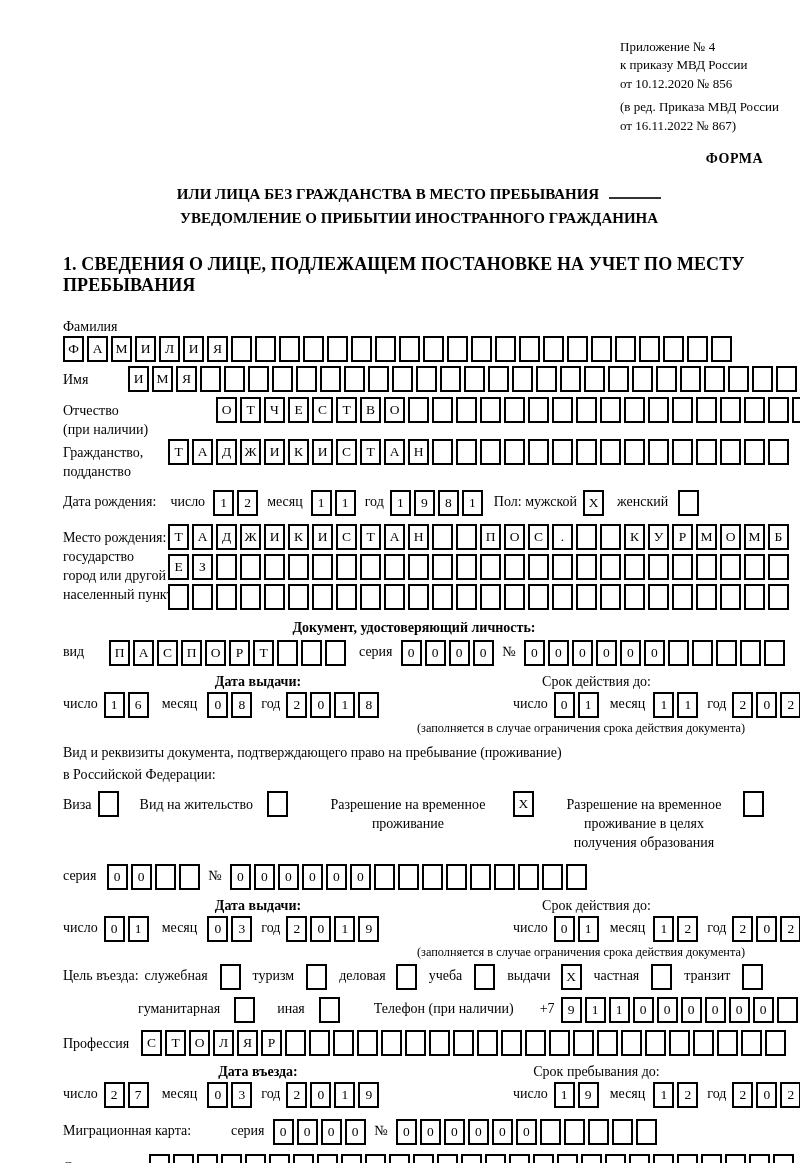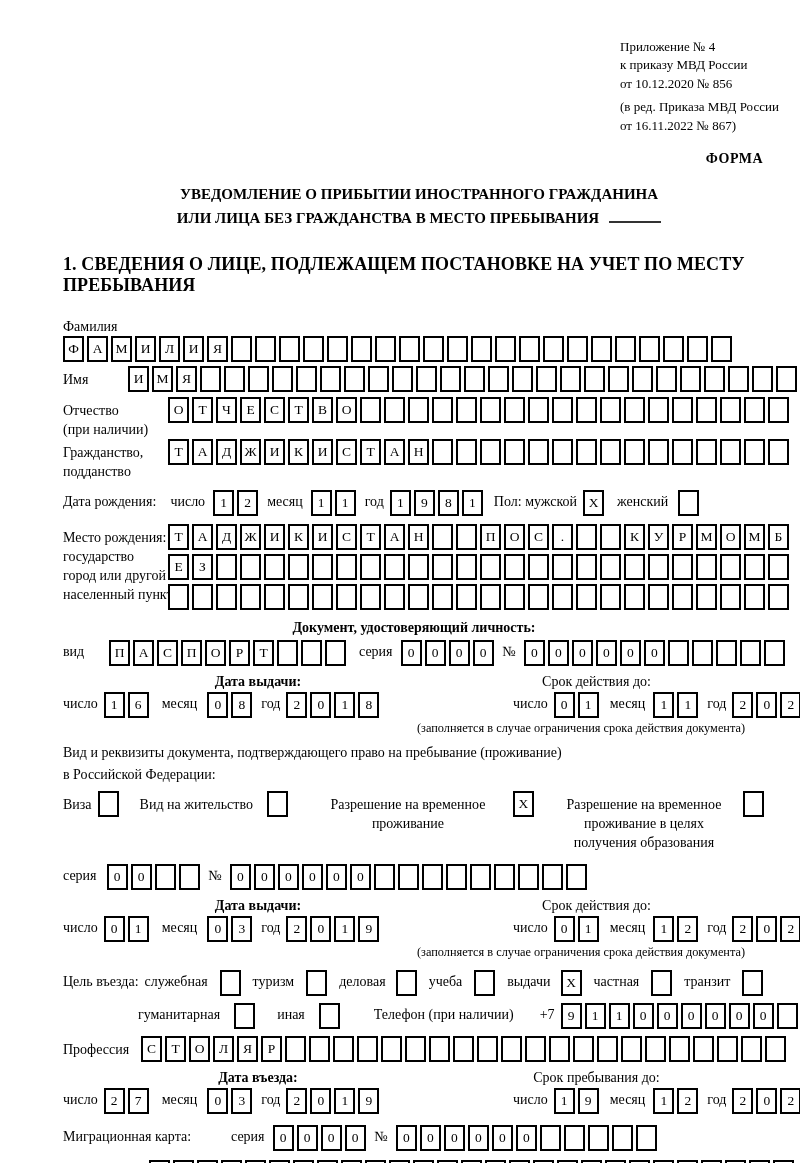--- a/index.html
+++ b/index.html
@@ -65,22 +65,22 @@
     <span class="lline">к приказу МВД России</span>
     <span class="lline">от 10.12.2020 № 856</span>
     <div class="annex-gap"></div>
     <span class="lline">(в ред. Приказа МВД России</span>
     <span class="lline">от 16.11.2022 № 867)</span>
   </div>
 
   <div class="form-word">ФОРМА</div>
 
   <div class="title">
+    <span class="lline"><span>ИЛИ ЛИЦА БЕЗ ГРАЖДАНСТВА В МЕСТО ПРЕБЫВАНИЯ</span><span class="blank-underline"></span></span>
     <span class="lline">УВЕДОМЛЕНИЕ О ПРИБЫТИИ ИНОСТРАННОГО ГРАЖДАНИНА</span>
-    <span class="lline"><span>ИЛИ ЛИЦА БЕЗ ГРАЖДАНСТВА В МЕСТО ПРЕБЫВАНИЯ</span><span class="blank-underline"></span></span>
   </div>
 
   <div class="section1">1. СВЕДЕНИЯ О ЛИЦЕ, ПОДЛЕЖАЩЕМ ПОСТАНОВКЕ НА УЧЕТ ПО МЕСТУ ПРЕБЫВАНИЯ</div>
 
   <div class="row" style="margin-top:17px;flex-direction:column;">
     <span class="lbl w60">Фамилия</span>
     <span class="cells">
         <span class="cell">Ф</span>
         <span class="cell">А</span>
         <span class="cell">М</span>
@@ -139,21 +139,21 @@
         <span class="cell"></span>
         <span class="cell"></span>
         <span class="cell"></span>
         <span class="cell"></span>
         <span class="cell"></span>
         <span class="cell"></span>
         <span class="cell"></span>
       </span>
   </div>
 
-  <div class="row" style="margin-top:5px;">
+  <div class="row" style="margin-top:5px;gap:48px;">
     <span class="lbl w105">
       <span class="lline">Отчество</span>
       <span class="lline">(при наличии)</span>
     </span>
     <span class="cells">
         <span class="cell">О</span>
         <span class="cell">Т</span>
         <span class="cell">Ч</span>
         <span class="cell">Е</span>
         <span class="cell">С</span>
@@ -531,21 +531,21 @@
       <span class="cells ml6">
           <span class="cell">2</span>
           <span class="cell">0</span>
           <span class="cell">2</span>
         </span>
     </span>
   </div>
 
   <div class="note">(заполняется в случае ограничения срока действия документа)</div>
 
-  <div class="row" style="margin-top:10px;">
+  <div class="row" style="margin-top:4px;">
     <span class="dlabel mr6">Цель въезда:</span>
     <span class="opt">
       <span class="dlabel">служебная</span>
       <span class="cells ml8">
           <span class="cell"></span>
         </span>
     </span>
     <span class="opt">
       <span class="dlabel">туризм</span>
       <span class="cells ml8">

